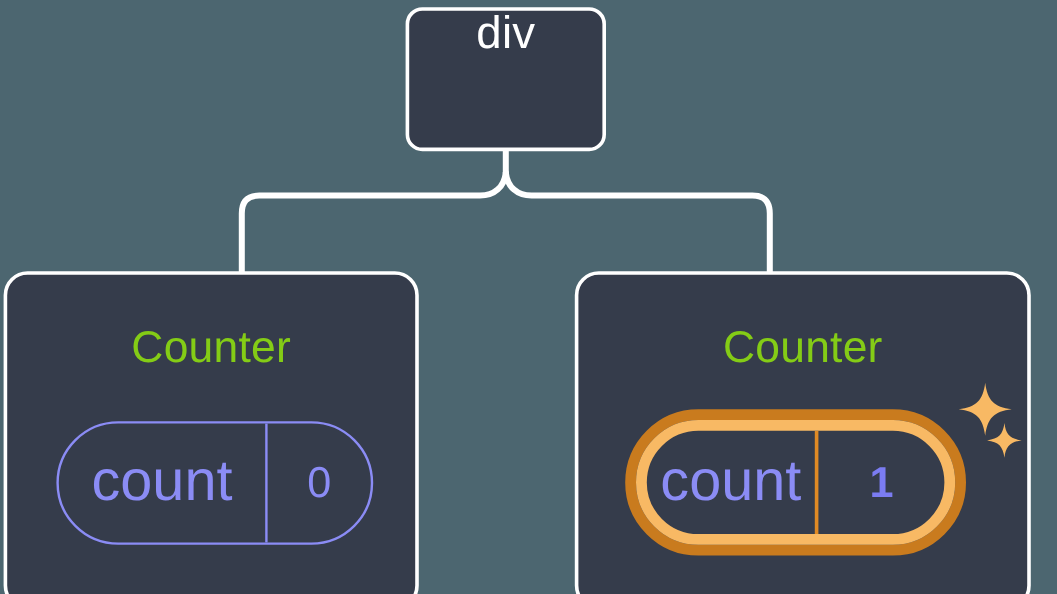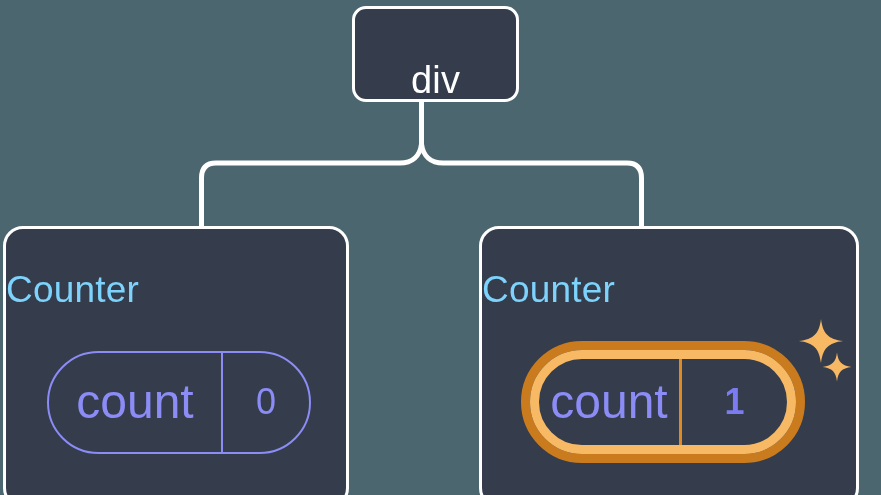--- a/index.html
+++ b/index.html
@@ -35,27 +35,27 @@
   .node {
     position: absolute;
     background: #353c4b;
     border: 3px solid #ffffff;
     border-radius: 16px;
     box-sizing: border-box;
   }
 
   
   #node-div {
-    left: 352px;
+    left: 338px;
     top: 6px;
     width: 167px;
-    height: 96px;
+    height: 120px;
     border-radius: 14px;
     display: flex;
-    align-items: flex-end;
+    align-items: flex-start;
     justify-content: center;
   }
   .node-label-root {
     color: #ffffff;
     font-size: 38px;
     line-height: 1;
     letter-spacing: 0.2px;
   }
 
   
@@ -69,23 +69,24 @@
     width: 346px;
     height: 282px;
   }
   #node-counter-right {
     left: 479px;
     top: 226px;
     width: 380px;
     height: 282px;
   }
   .card-title {
-    color: #7dd3fc;
+    color: #84cc16;
     font-size: 37px;
     line-height: 1;
+    text-align: center;
     letter-spacing: 0.2px;
   }
 
   
   .pill-wrap {
     position: absolute;
     display: flex;
     align-items: center;
     justify-content: center;
   }

